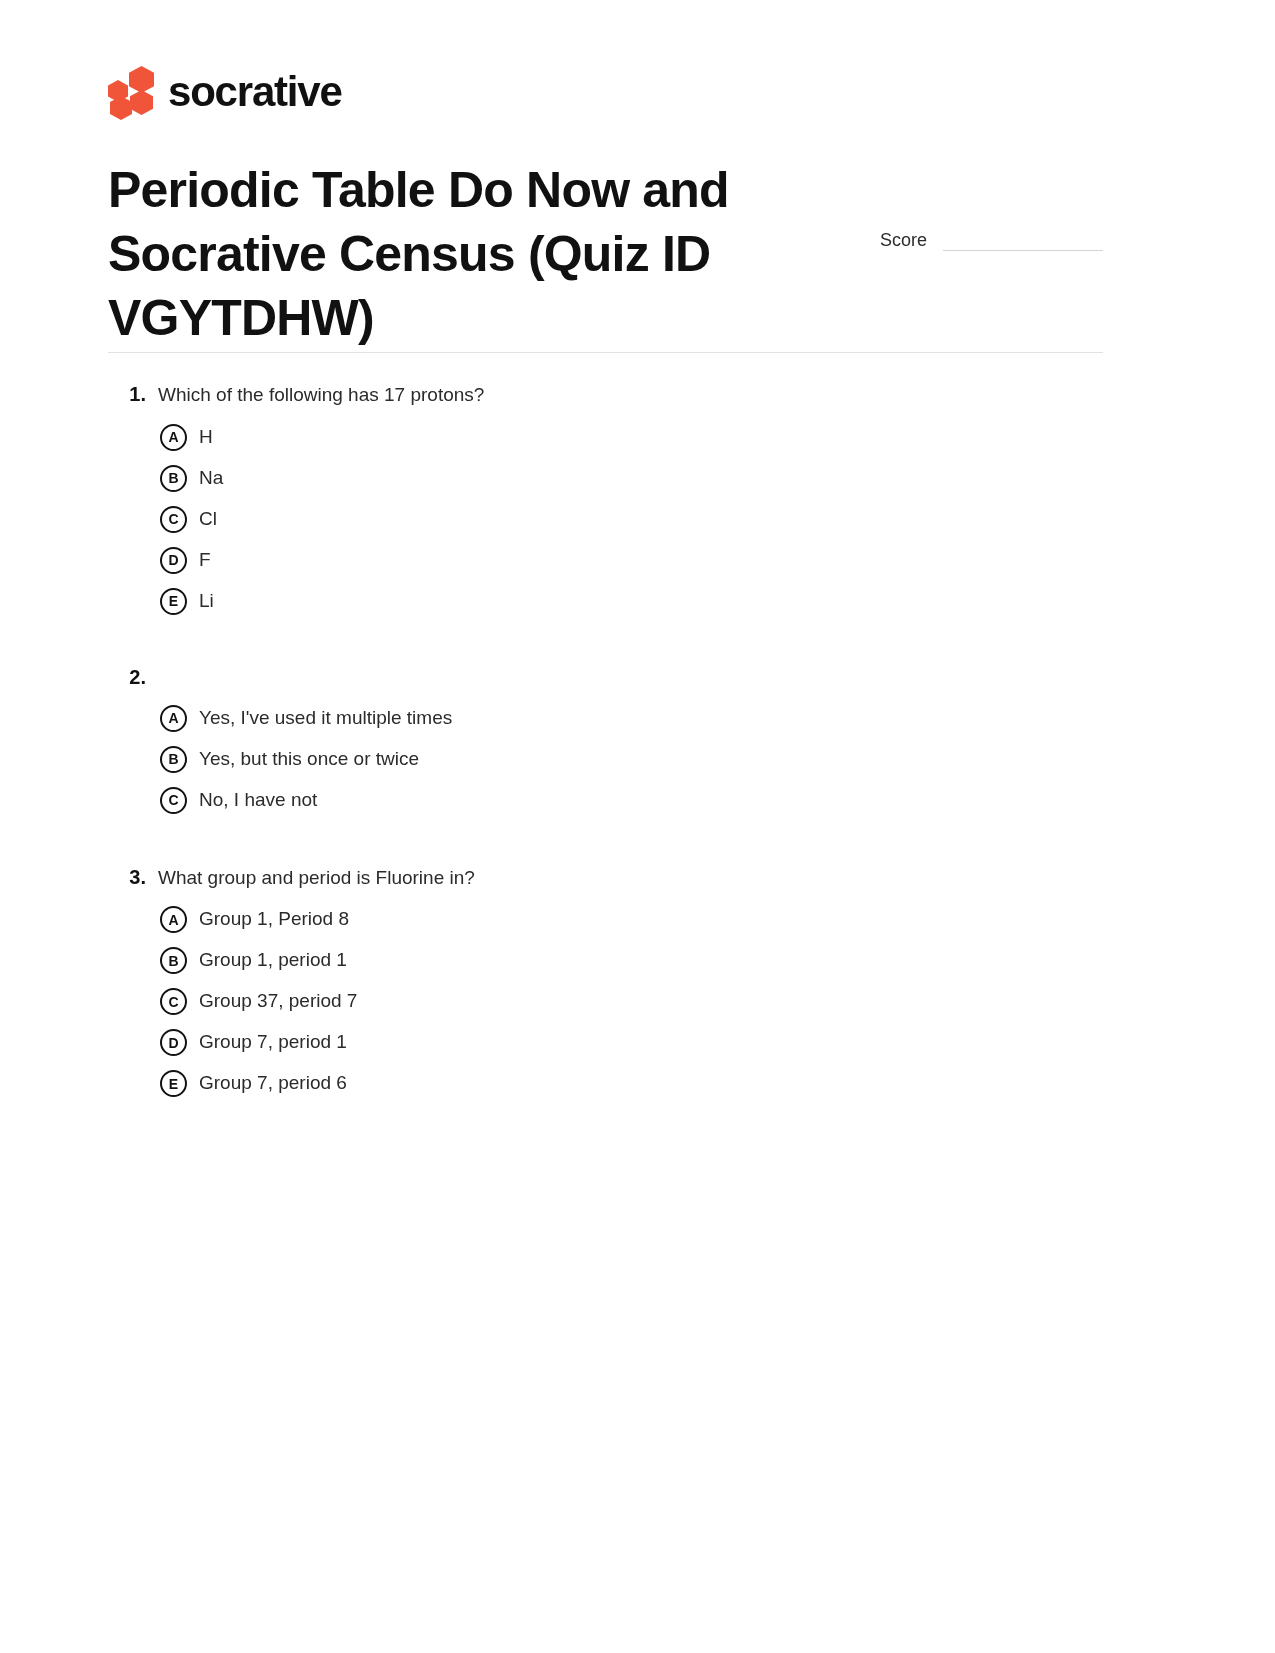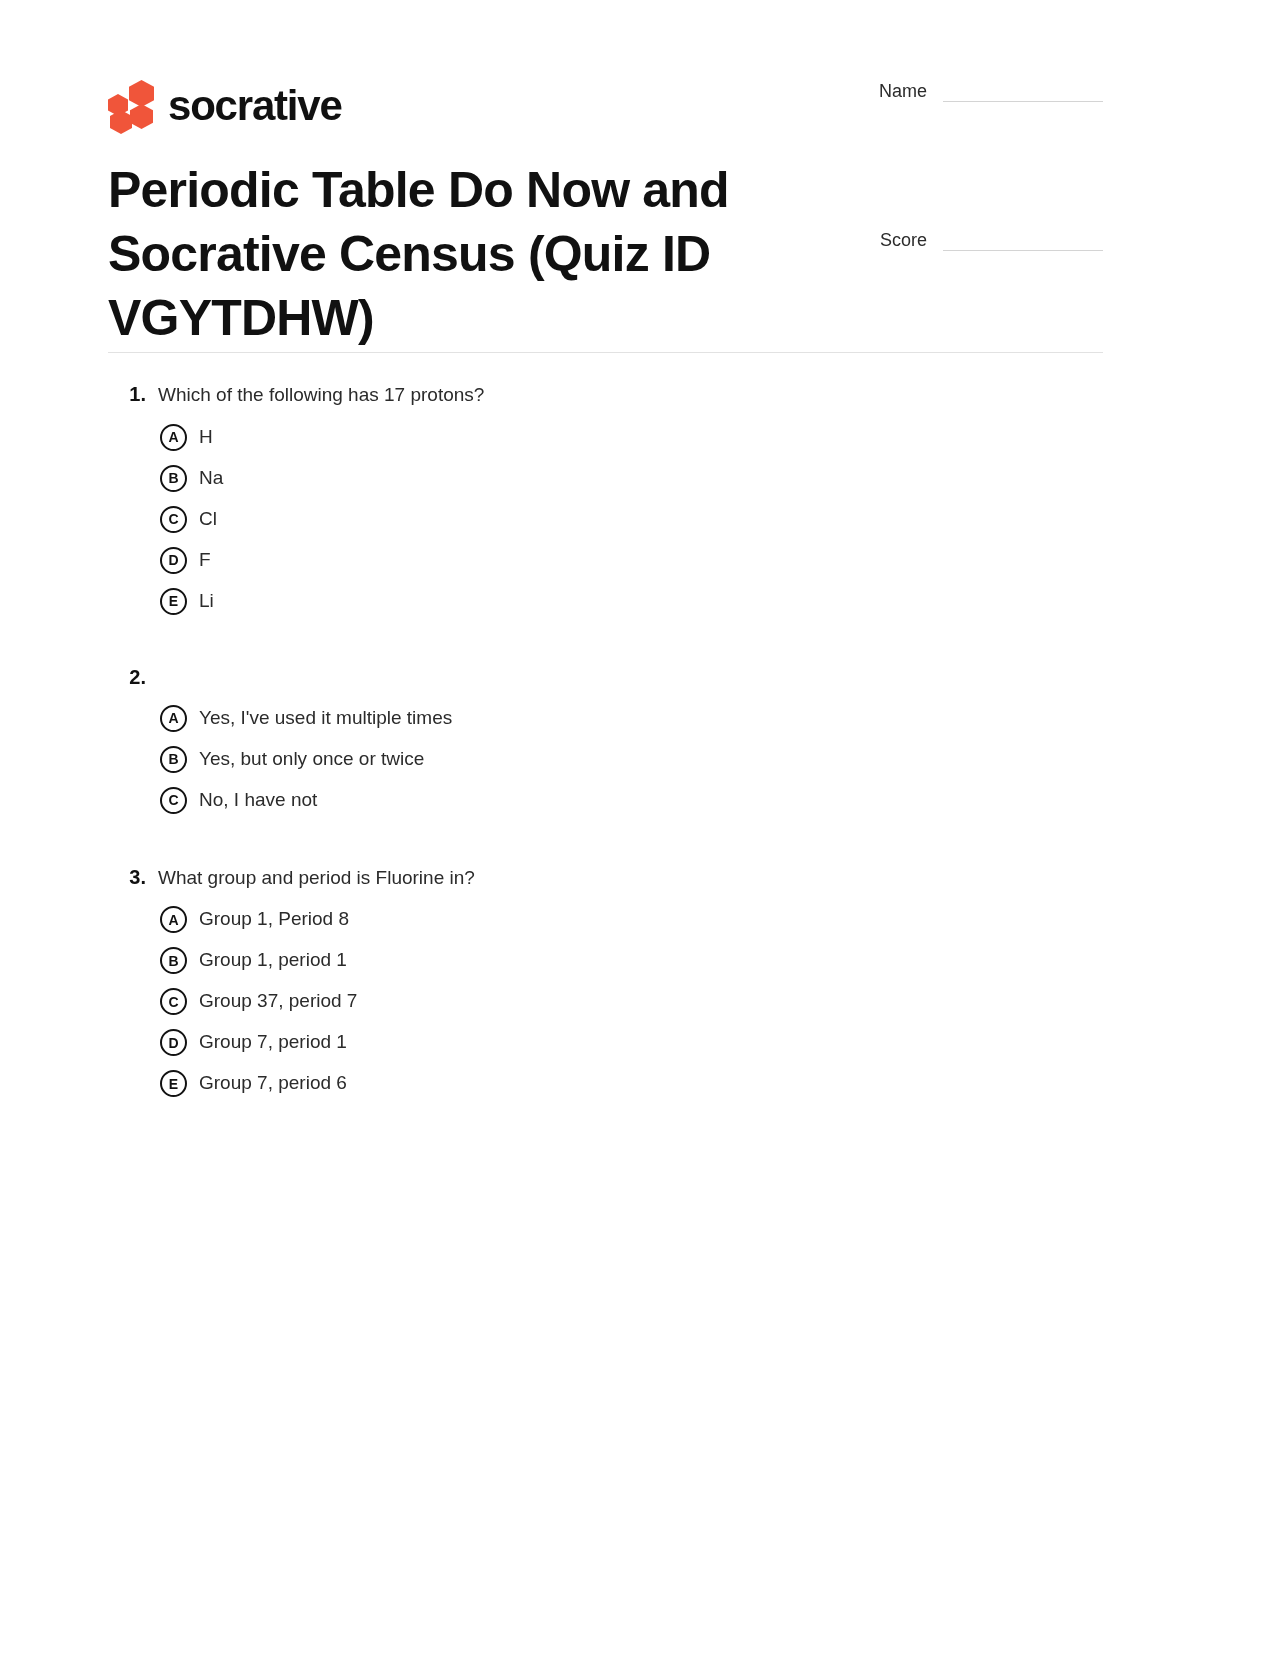--- a/index.html
+++ b/index.html
@@ -20,21 +20,21 @@
     margin: 0 auto;
     background: #ffffff;
     overflow: hidden;
     box-sizing: border-box;
   }
 
   
   .header {
     position: absolute;
     left: 108px;
-    top: 72px;
+    top: 58px;
     width: 995px;
     height: 90px;
   }
   .brand {
     position: absolute;
     left: 0;
     top: 8px;
     display: flex;
     align-items: center;
     gap: 14px;
@@ -214,24 +214,20 @@
       <div class="logo-mark">
         <span class="hex hex-a"></span>
         <span class="hex hex-b"></span>
         <span class="hex hex-c"></span>
         <span class="hex hex-d"></span>
       </div>
       <div class="brand-name">socrative</div>
     </div>
 
     <div class="field-block">
-      <div class="field-row">
-        <span class="field-label">Name</span>
-        <span class="field-line"></span>
-      </div>
     </div>
 
   </div>
 
   <div class="title-area">
     <h1 class="quiz-title">Periodic Table Do Now and Socrative Census (Quiz ID VGYTDHW)</h1>
     <div class="score-block">
       <span class="score-label">Score</span>
       <span class="score-line"></span>
     </div>
@@ -269,21 +265,21 @@
       <div class="question">
         <div class="q-head">
           <span class="q-number">2.</span>
         </div>
         <div class="choice">
           <span class="bubble">A</span>
           <span class="choice-text">Yes, I've used it multiple times</span>
         </div>
         <div class="choice">
           <span class="bubble">B</span>
-          <span class="choice-text">Yes, but only once or twice</span>
+          <span class="choice-text">Yes, but this once or twice</span>
         </div>
         <div class="choice">
           <span class="bubble">C</span>
           <span class="choice-text">No, I have not</span>
         </div>
       </div>
       <div class="question">
         <div class="q-head">
           <span class="q-number">3.</span>
           <span class="q-text">What group and period is Fluorine in?</span>

